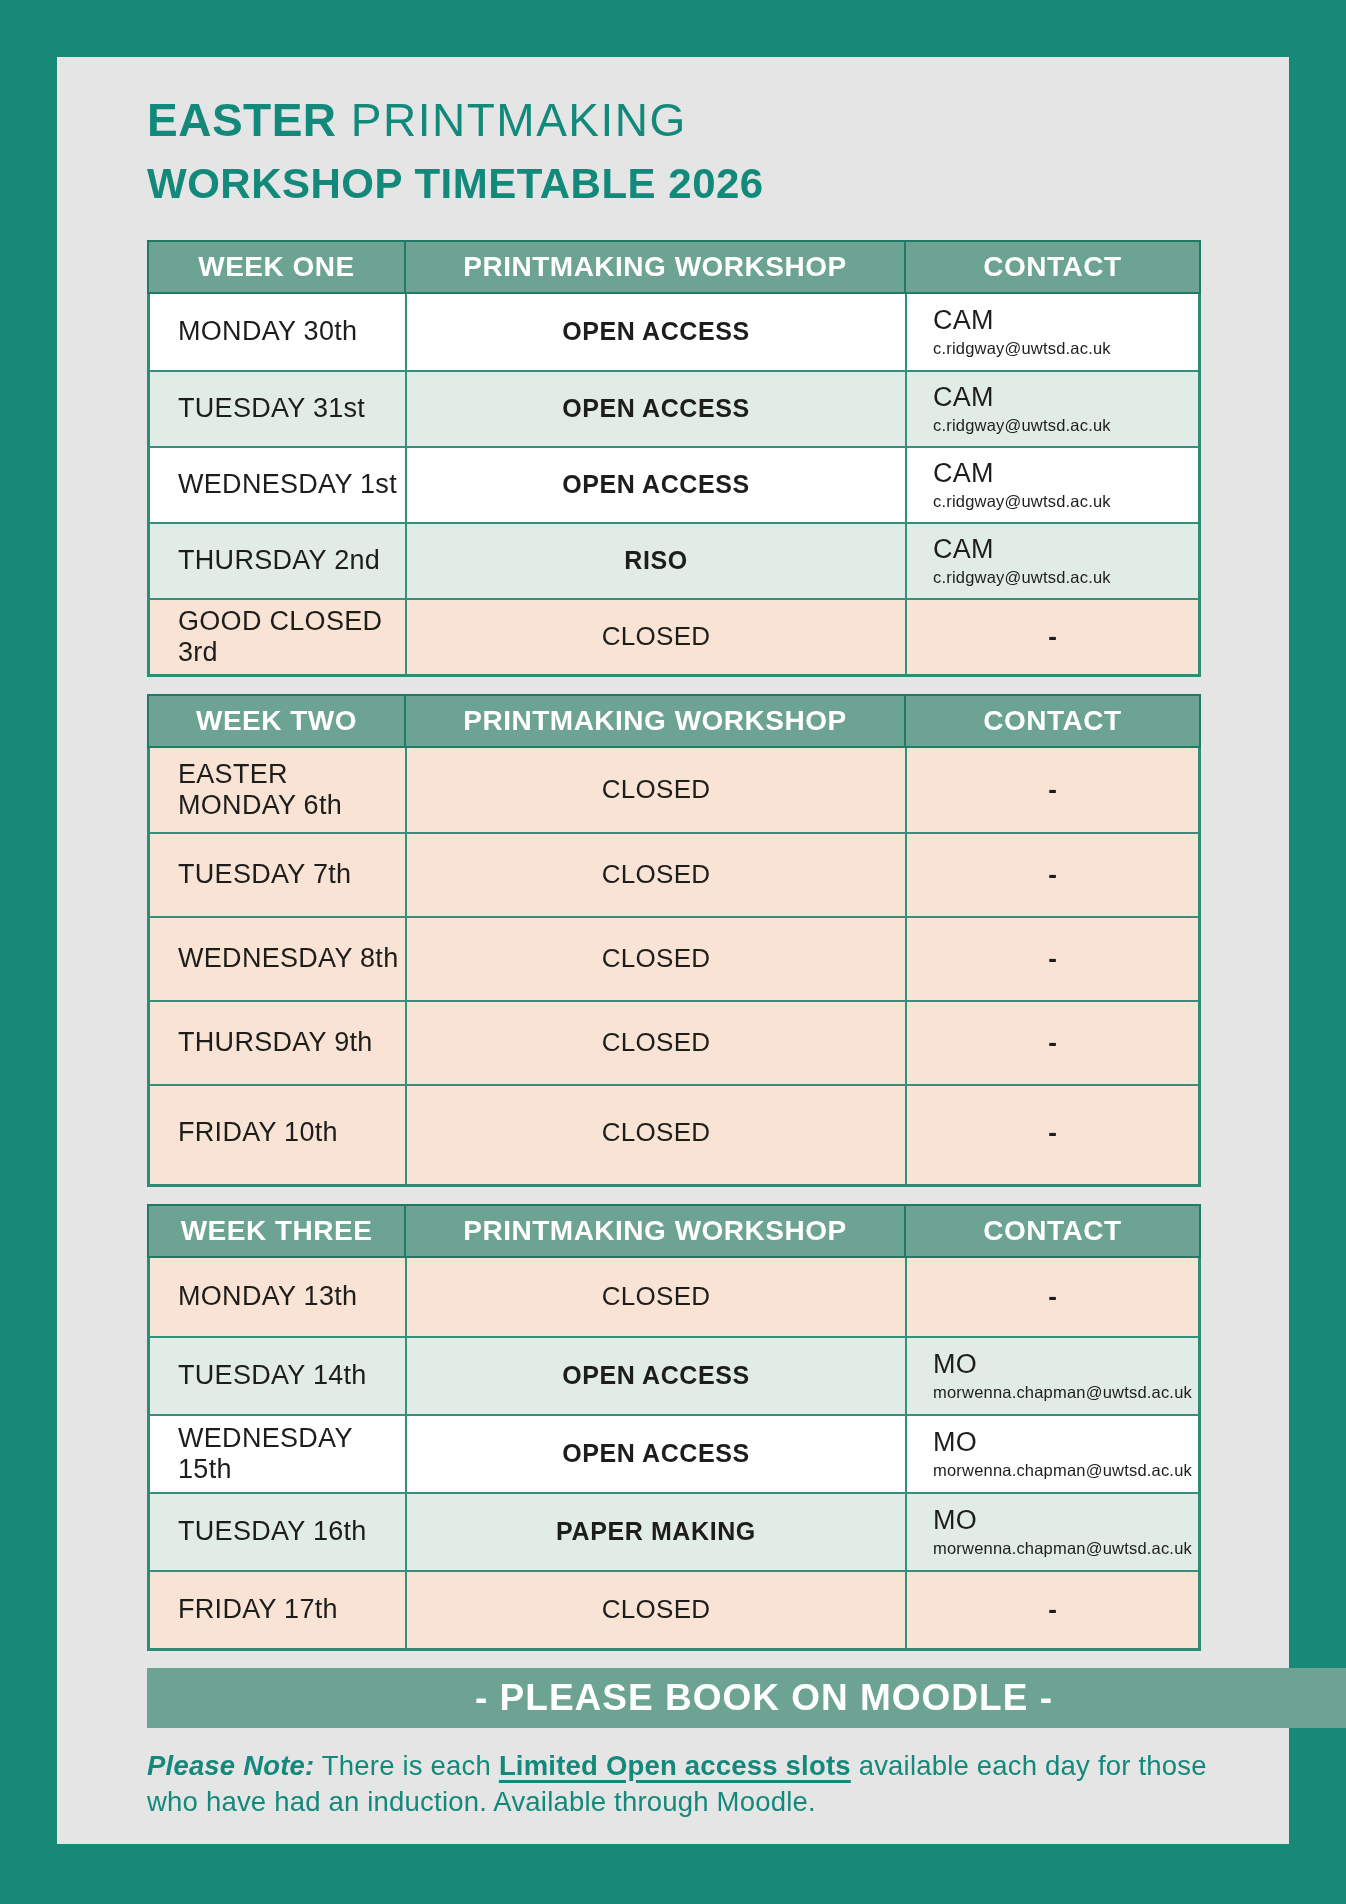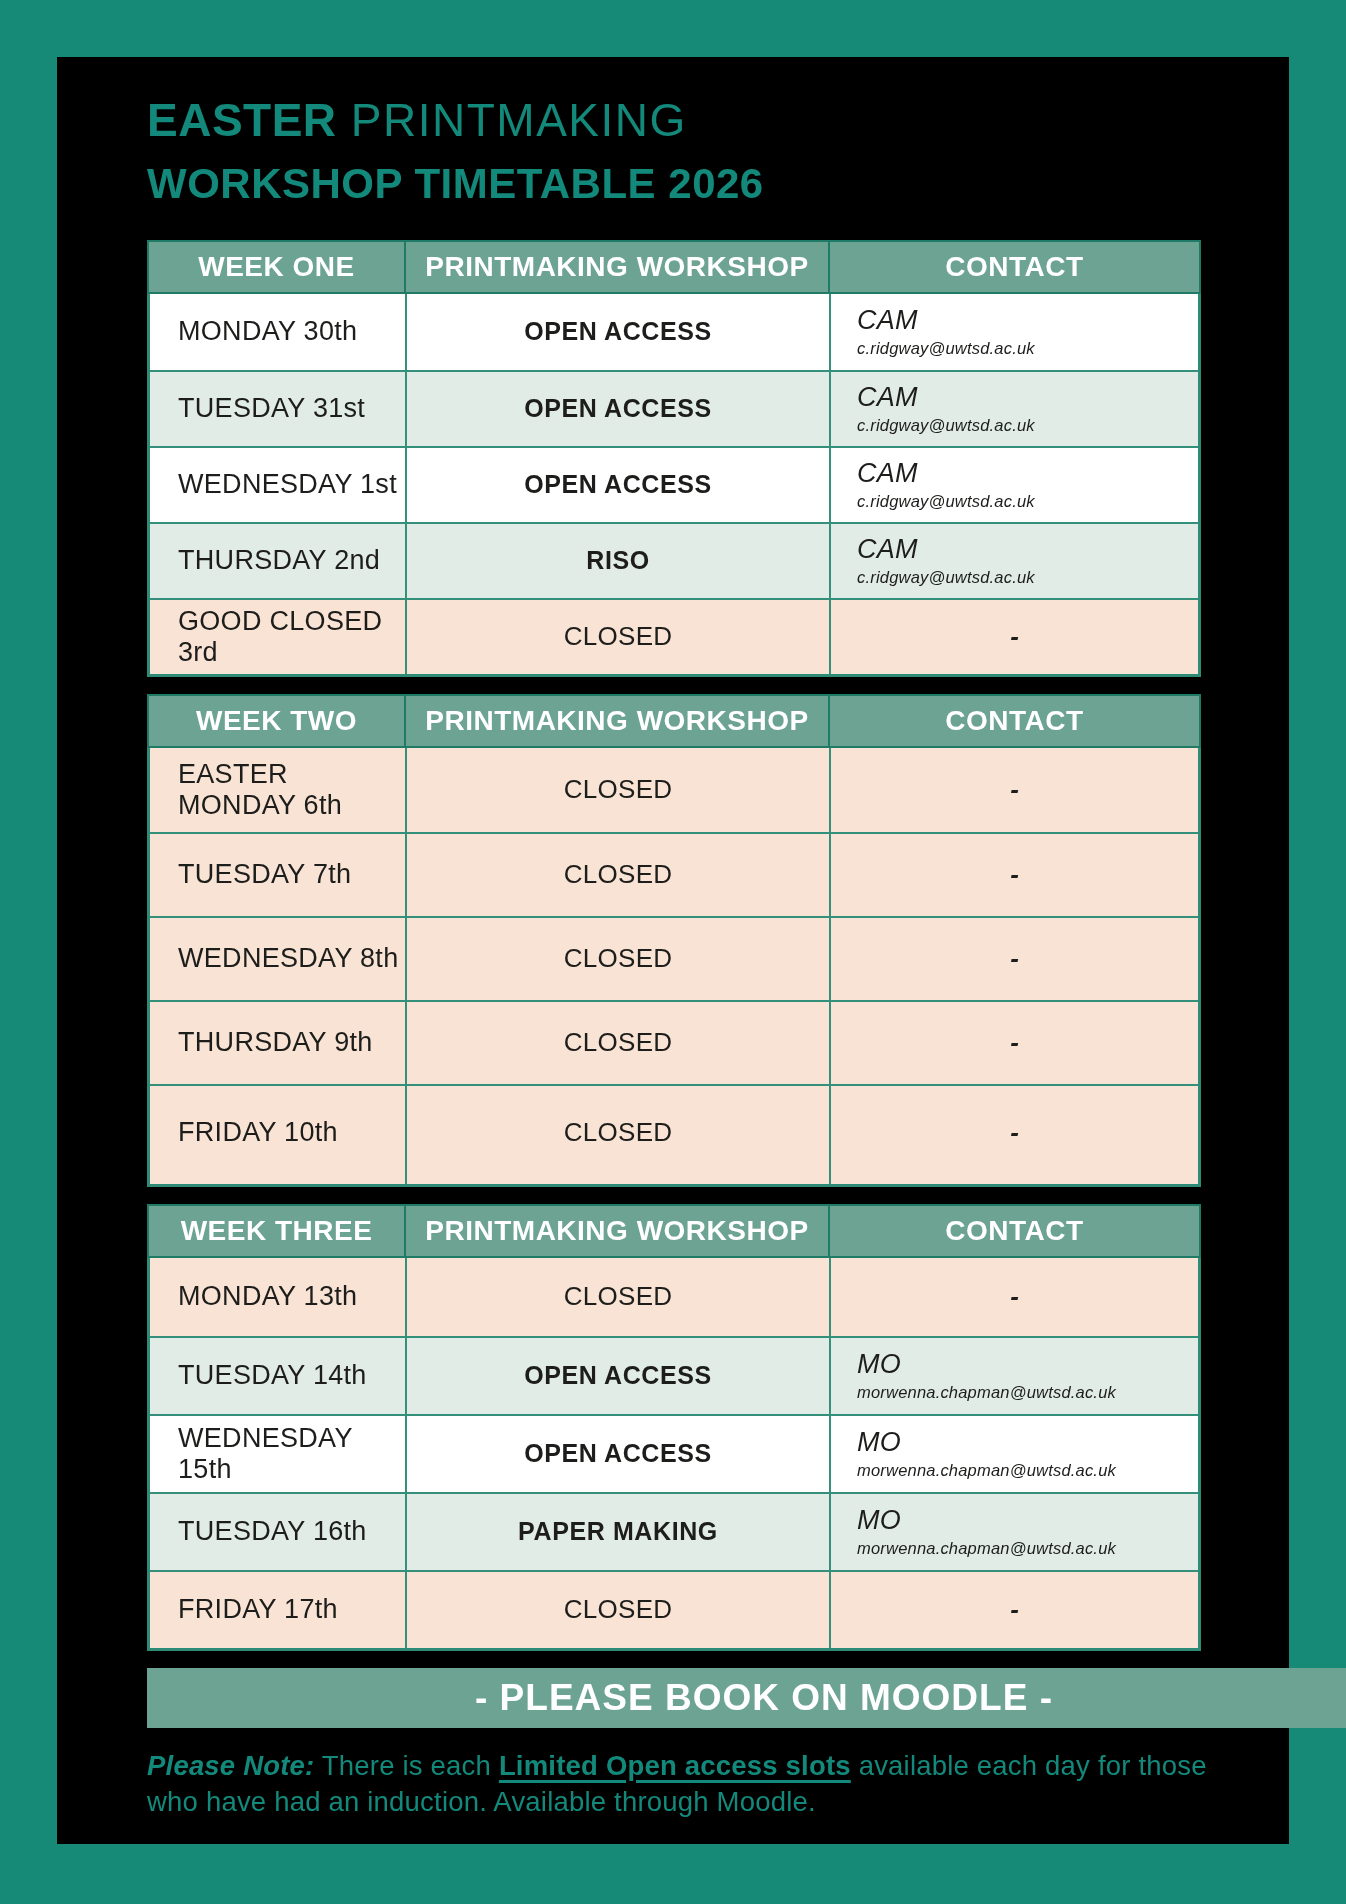--- a/index.html
+++ b/index.html
@@ -19,21 +19,21 @@
   .page{
     position:relative;
     width:1346px;height:1904px;
     background:var(--frame);
     overflow:hidden;
   }
   .sheet{
     position:absolute;
     left:57px;top:57px;
     width:1232px;height:1787px;
-    background:#000000;
+    background:#e5e5e5;
     box-sizing:border-box;
     padding:38px 0 0 90px;
   }
   
   .title-line1{
     color:var(--title);
     font-size:46px;
     letter-spacing:1.5px;
     line-height:1.1;
     font-weight:400;
@@ -66,21 +66,21 @@
     box-sizing:border-box;
   }
   .t-body{
     box-sizing:border-box;
     border:3px solid var(--body-border);
     border-top:none;
   }
   .body-row{display:flex;box-sizing:border-box;}
   .body-row + .body-row{border-top:2px solid var(--divider);}
   .week-col{width:255px;}
-  .shop-col{width:424px;}
+  .shop-col{width:500px;}
   .contact-col{flex:1;}
   .shop-col,.contact-col{border-left:2px solid var(--divider);}
   .t-head .shop-col,.t-head .contact-col{border-left:2px solid var(--head-border);}
   .bg-white{background:#ffffff;}
   .bg-mint{background:var(--mint);}
   .bg-peach{background:var(--peach);}
   .table-1 .body-row{height:76px;}
   .table-2 .body-row{height:84px;}
   .table-2 .body-row:last-child{height:100px;}
   .table-2 .body-row:last-child .cell{padding-bottom:4px;}
@@ -91,21 +91,21 @@
     padding-left:28px;
     font-size:27px;letter-spacing:0.3px;
   }
   .shop-cell{
     display:flex;align-items:center;justify-content:center;
     font-size:26px;letter-spacing:0.3px;
   }
   .shop-cell.bold{font-weight:700;font-size:25px;letter-spacing:0.6px;}
   .contact-cell{
     display:flex;flex-direction:column;justify-content:center;
-    padding-left:26px;gap:3px;font-style:italic;
+    padding-left:26px;gap:3px;
   }
   .contact-cell.dash{
     flex-direction:row;align-items:center;justify-content:center;
     padding-left:0;font-size:26px;font-weight:700;
   }
   .contact-name{font-size:27px;letter-spacing:0.3px;}
   .contact-email{font-size:16.5px;letter-spacing:0.2px;}
   
   .banner{
     margin-top:17px;

